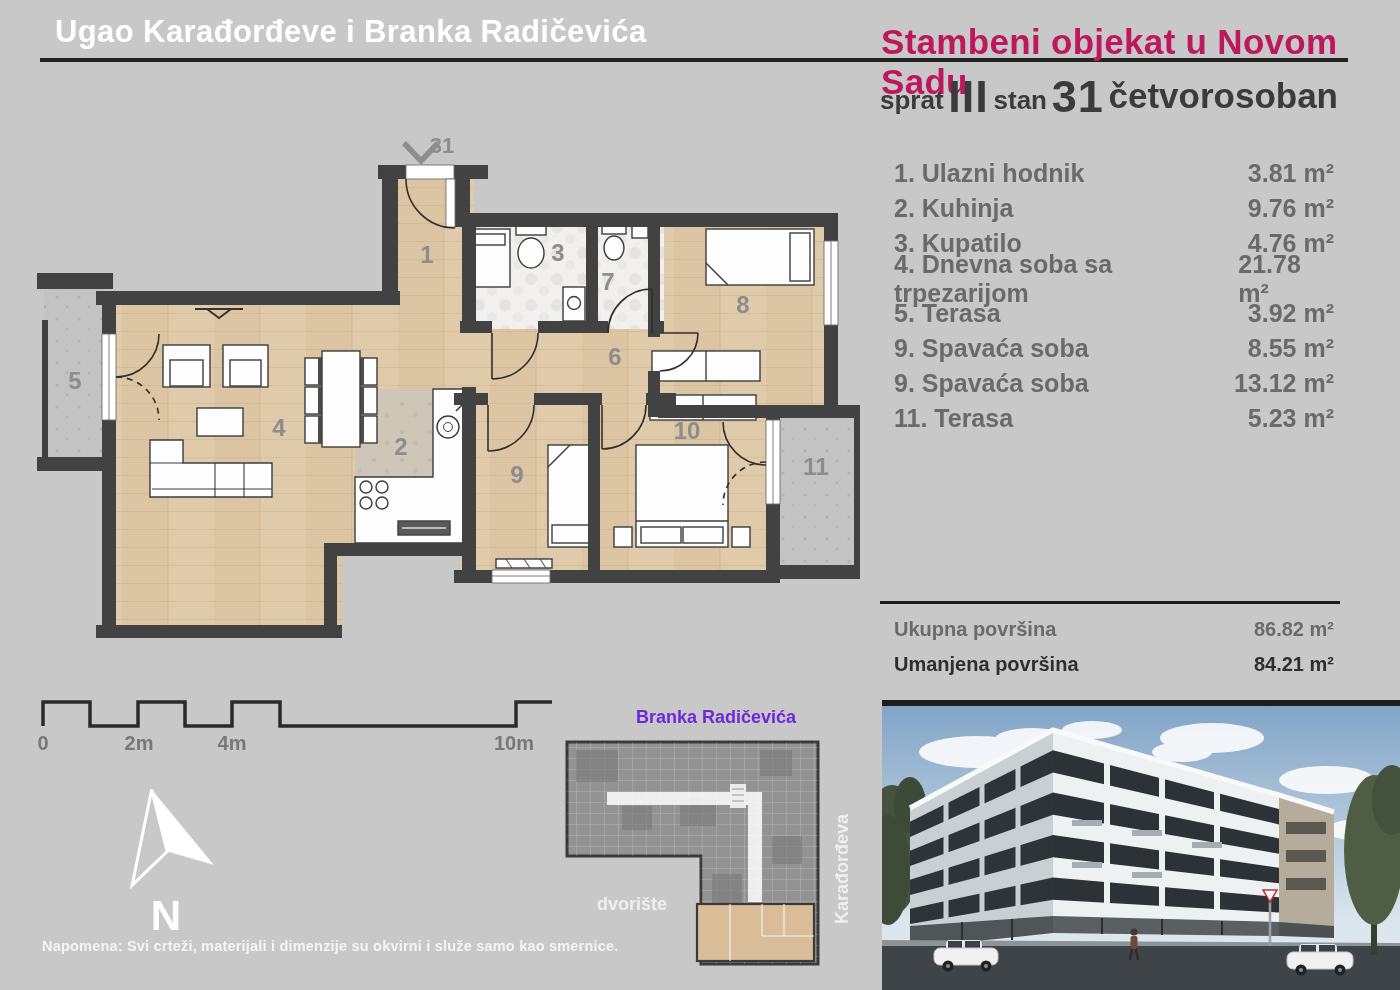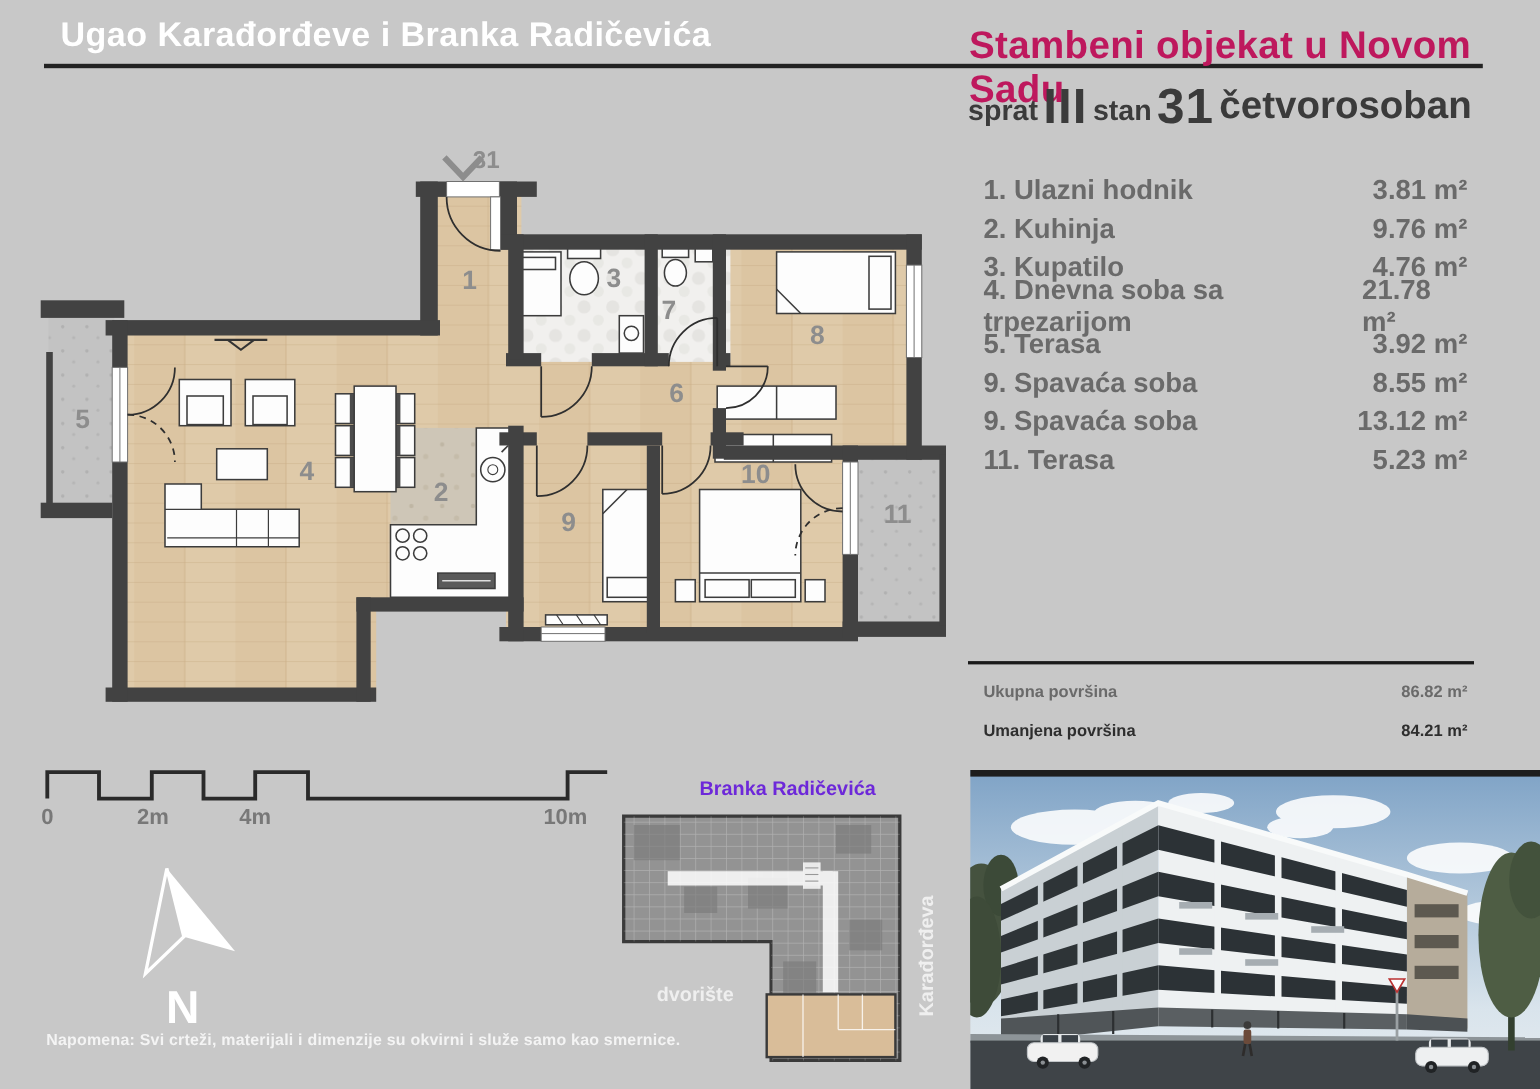--- a/index.html
+++ b/index.html
@@ -16,21 +16,21 @@
   .unit-row .type{font-size:35px;}
   
   .room-table{left:880px;top:156px;width:456px;}
   .rrow{height:35px;display:flex;justify-content:space-between;align-items:center;
         font-size:25px;font-weight:bold;color:#6a6a6a;}
   .rrow .rname{padding-left:14px;}
   .rrow .rarea{padding-right:2px;}
   .trule{left:880px;top:601px;width:460px;height:3px;background:#1a1a1a;}
   .totals{left:880px;top:612px;width:456px;}
   .trow{height:35px;display:flex;justify-content:space-between;align-items:center;
-        font-size:15px;font-weight:bold;color:#6a6a6a;gap:14px;}
+        font-size:20px;font-weight:bold;color:#6a6a6a;gap:14px;}
   .trow.strong{color:#2e2e2e;}
   .trow span{padding-left:14px;}
   .trow .tval{padding-left:0;padding-right:2px;}
   
   .tick{font-size:20px;font-weight:bold;color:#787878;text-align:center;top:732px;}
   
   .note{left:42px;top:938px;font-size:14.5px;font-weight:600;color:#f4f4f4;letter-spacing:.2px;}
   .street-top{left:598px;top:707px;width:236px;text-align:center;font-size:18px;font-weight:bold;color:#6d28d9;}
   .street-right{left:763px;top:858px;width:160px;height:22px;text-align:center;font-size:18px;font-weight:bold;color:#efefef;
                 transform:rotate(-90deg);}

